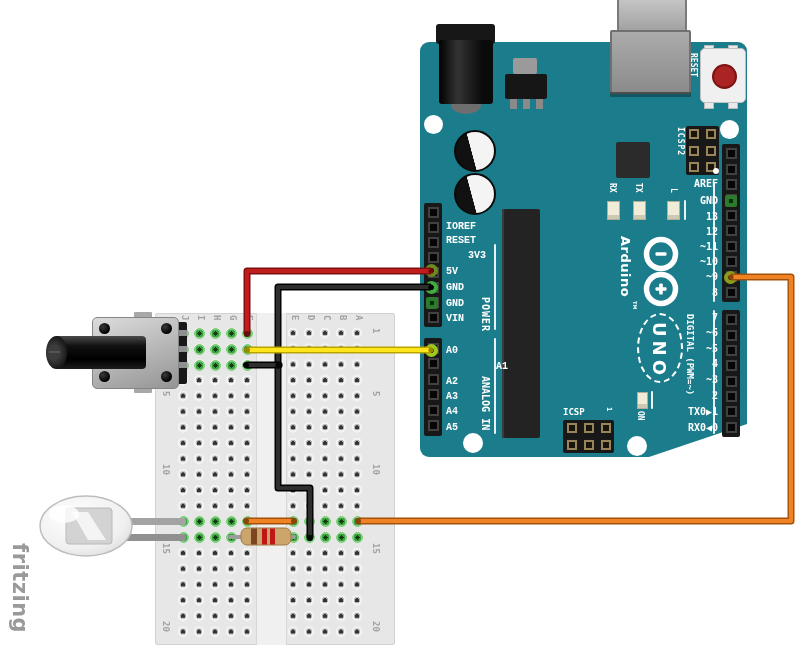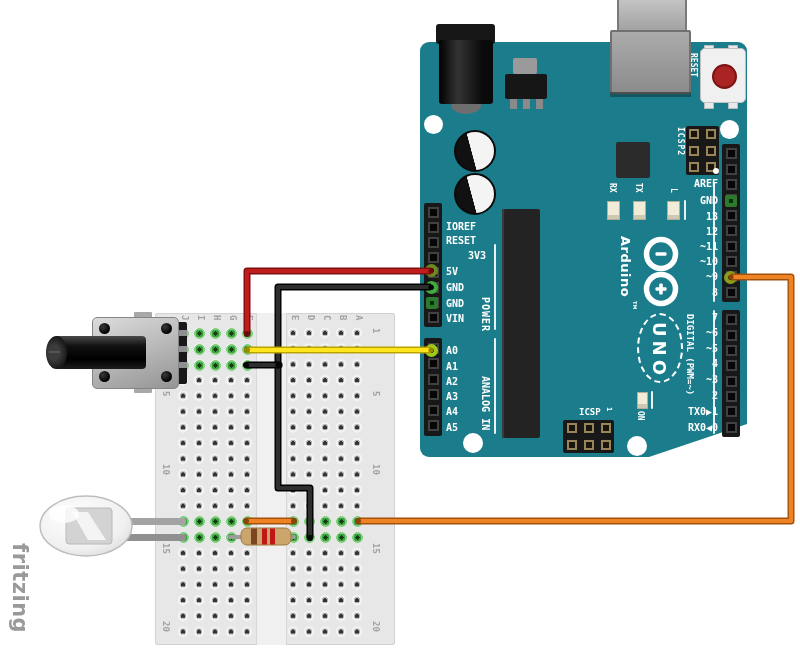--- a/index.html
+++ b/index.html
@@ -1,21 +1,21 @@
 <!DOCTYPE html>
 <html><head>
 <meta charset="utf-8">
 <style>
   html,body{margin:0;padding:0;background:#fff;}
   #stage{position:relative;width:800px;height:655px;background:#ffffff;overflow:hidden;
          font-family:"DejaVu Sans Mono",monospace;}
   .abs{position:absolute;}
   .vtext{writing-mode:vertical-rl;}
   .lbl{font:bold 10px "DejaVu Sans Mono",monospace;color:#ffffff;line-height:12px;height:12px;}
-  .llabel{left:446px;width:62px;text-align:left;}
+  .llabel{left:446px;width:62px;text-align:left;font-family:Liberation Mono, monospace;}
   .rlabel{left:672px;width:46px;text-align:right;}
   .grouplbl{font:bold 10px "DejaVu Sans Mono",monospace;color:#ffffff;letter-spacing:1px;}
   .blabel{font:bold 9px "DejaVu Sans Mono",monospace;color:#a2a2a2;line-height:9px;}
   .whiteline{background:#ffffff;opacity:.9;border-radius:1px;}
   .mhole{background:#ffffff;border-radius:50%;}
   
   #breadboard{left:155px;top:313px;width:240px;height:332px;background:#e7e7e7;border-radius:3px;
               box-shadow:inset 0 0 0 1px #d2d2d2;}
   .channel{left:256px;top:313px;width:31px;height:332px;background:#f0f0f0;
            border-left:1px solid #d7d7d7;border-right:1px solid #d7d7d7;box-sizing:border-box;}
@@ -250,21 +250,21 @@
   <div class="lbl llabel abs" style="top:235px;">RESET</div>
   <div class="lbl llabel abs" style="top:250px;text-align:center;">3V3</div>
   <div class="lbl llabel abs" style="top:266px;">5V</div>
   <div class="lbl llabel abs" style="top:282px;">GND</div>
   <div class="lbl llabel abs" style="top:298px;">GND</div>
   <div class="lbl llabel abs" style="top:313px;">VIN</div>
   <span class="grouplbl vtext abs" style="left:480px;top:297px;">POWER</span>
   <div class="whiteline abs" style="left:494px;top:244px;width:2px;height:86px;"></div>
 
   <div class="lbl llabel abs" style="top:345px;">A0</div>
-  <div class="lbl llabel abs" style="top:361px;">A1</div>
+  <div class="lbl llabel abs" style="top:361px;text-align:right;">A1</div>
   <div class="lbl llabel abs" style="top:376px;">A2</div>
   <div class="lbl llabel abs" style="top:391px;">A3</div>
   <div class="lbl llabel abs" style="top:406px;">A4</div>
   <div class="lbl llabel abs" style="top:422px;">A5</div>
   <span class="grouplbl vtext abs" style="left:480px;top:376px;letter-spacing:0;">ANALOG IN</span>
   <div class="whiteline abs" style="left:494px;top:338px;width:2px;height:96px;"></div>
 
   <div class="lbl rlabel abs" style="top:178px;">AREF</div>
   <div class="lbl rlabel abs" style="top:195px;">GND</div>
   <div class="lbl rlabel abs" style="top:211px;">13</div>
@@ -307,21 +307,21 @@
   <span class="vtext abs" style="left:649px;top:322px;font:bold 18px 'DejaVu Sans',sans-serif;color:#fff;letter-spacing:4px;">UNO</span>
 
   <div class="pingrid abs" style="left:563px;top:420px;width:51px;height:33px;grid-template-columns:repeat(3,10px);">
       <i></i>
       <i></i>
       <i></i>
       <i></i>
       <i></i>
       <i></i>
     </div>
-  <span class="abs" style="left:579px;top:407px;font:bold 9px 'DejaVu Sans Mono',monospace;color:#fff;">ICSP</span>
+  <span class="abs" style="left:563px;top:407px;font:bold 9px 'DejaVu Sans Mono',monospace;color:#fff;">ICSP</span>
   <span class="vtext abs" style="left:605px;top:407px;font:bold 7px 'DejaVu Sans Mono',monospace;color:#fff;">1</span>
 
   <div class="ledbox abs" style="left:637px;top:392px;width:11px;height:17px;"></div>
   <div class="whiteline abs" style="left:651px;top:391px;width:2px;height:18px;"></div>
   <span class="vtext abs" style="left:636px;top:411px;font:bold 8px 'DejaVu Sans Mono',monospace;color:#fff;">ON</span>
 
   <svg class="abs" style="left:0;top:0;z-index:50;pointer-events:none;" width="800" height="655" viewBox="0 0 800 655">
     <g>
       <path d="M247,334 L247,271 L431,271" fill="none" stroke="#7e1010" stroke-width="7" stroke-linejoin="round"></path>
       <path d="M247,334 L247,271 L431,271" fill="none" stroke="#c21d1d" stroke-width="4.2" stroke-linejoin="round"></path>

